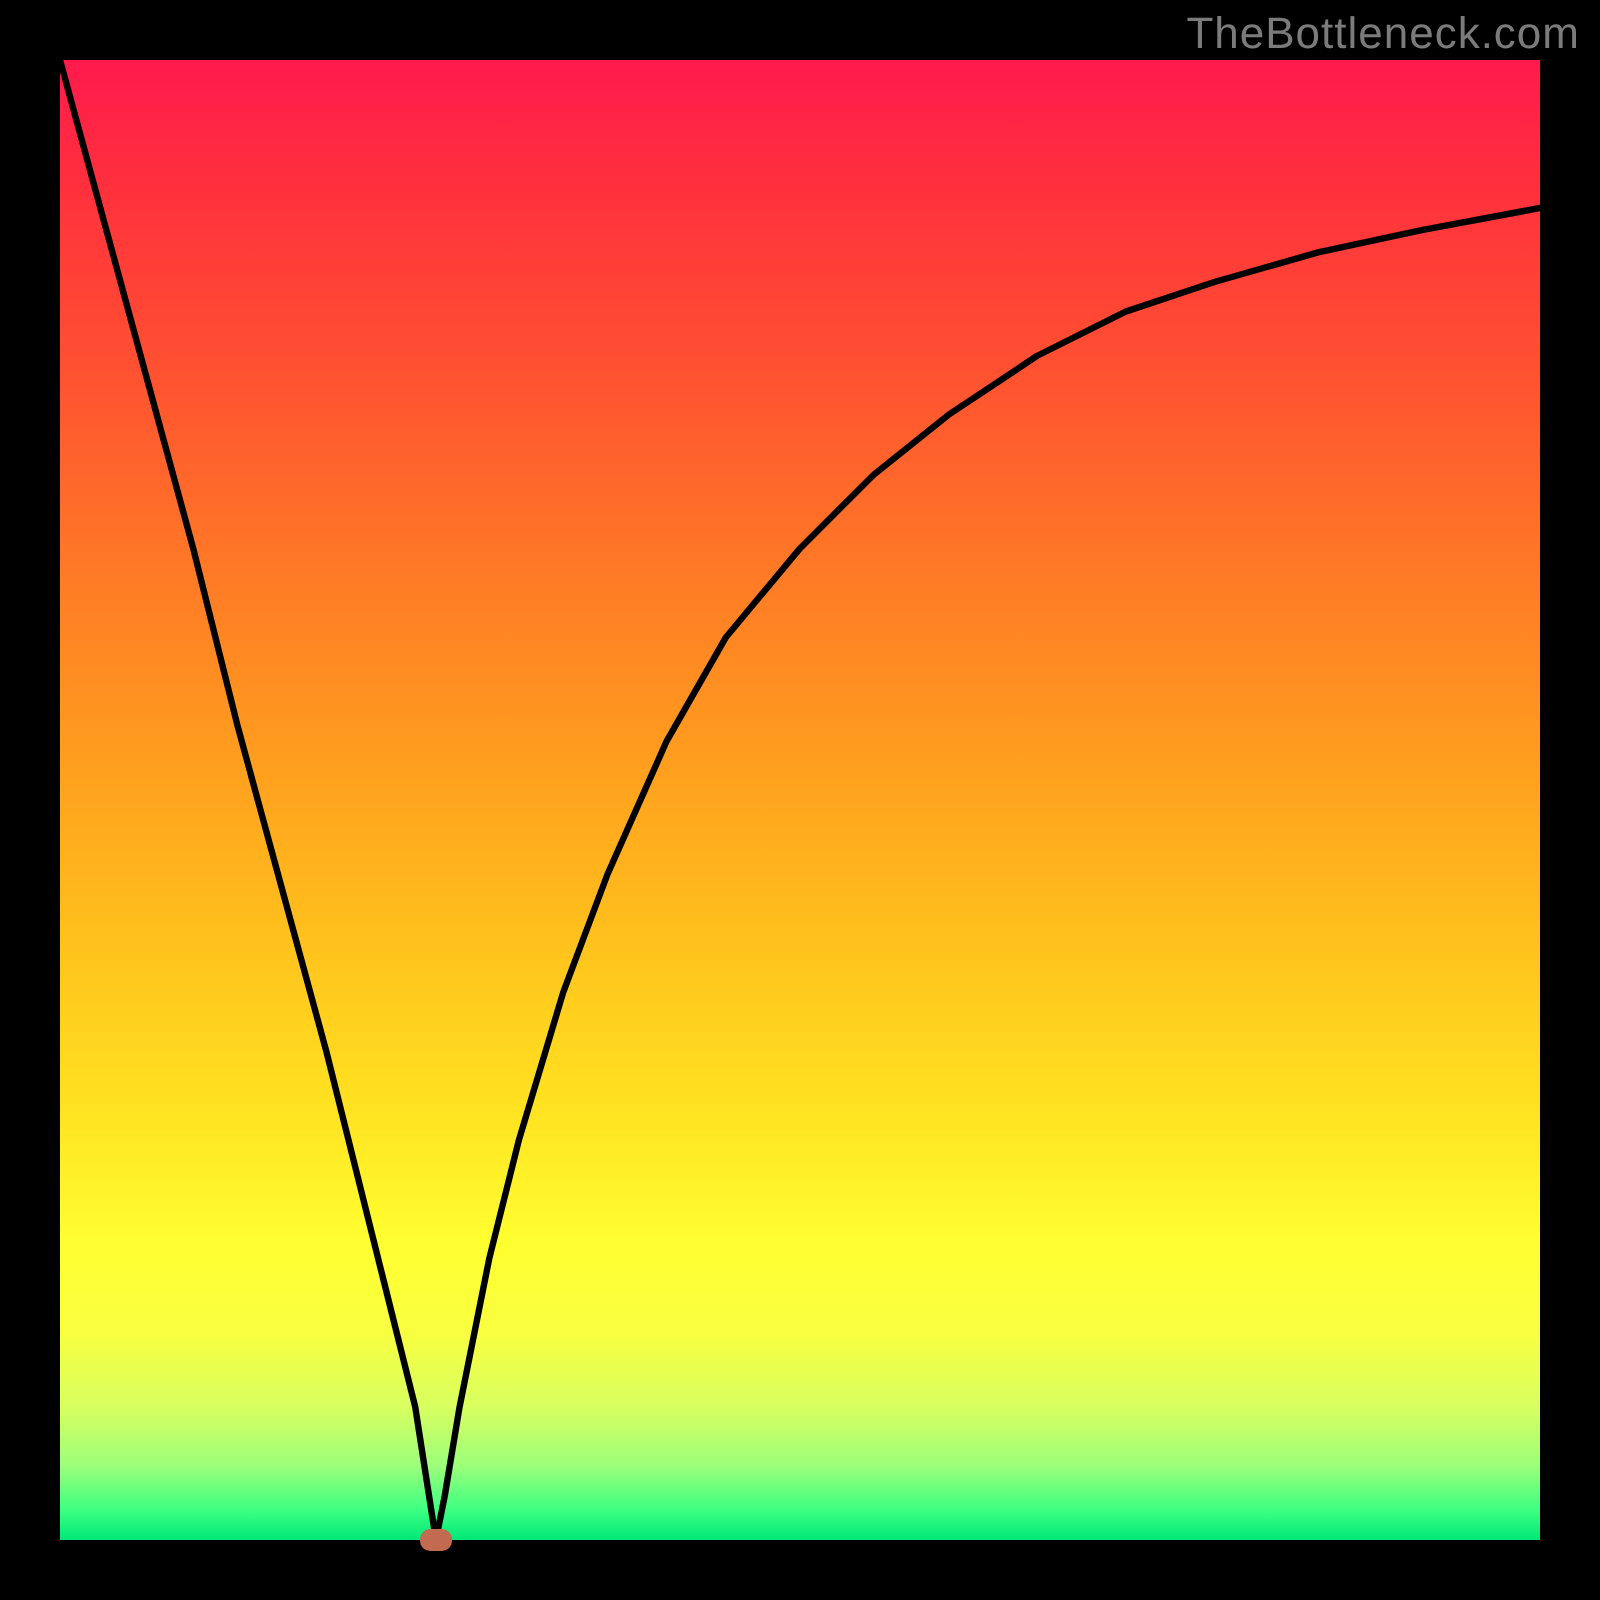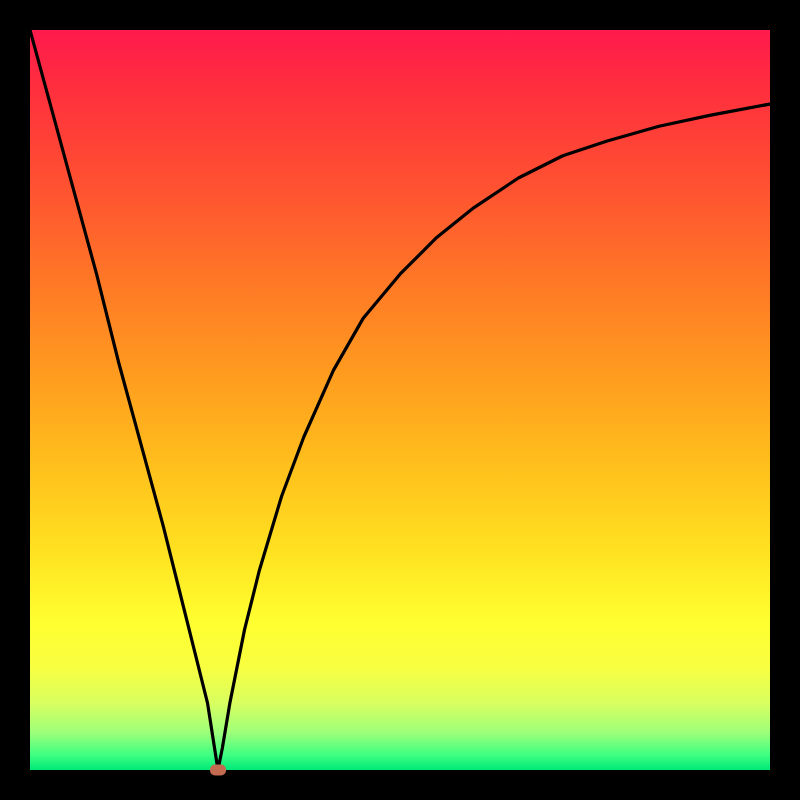--- a/index.html
+++ b/index.html
@@ -73,13 +73,14 @@
 
 <div class="frame">
   <div class="plot"></div>
 
   <svg class="curve" viewBox="0 0 740 740" preserveAspectRatio="none">
     <path id="curve-path" fill="none" stroke="#000" stroke-width="3.2" stroke-linejoin="round" stroke-linecap="round" d="M0.00 0.00 L22.20 81.40 L44.40 162.80 L66.60 244.20 L88.80 333.00 L111.00 414.40 L133.20 495.80 L148.00 555.00 L162.80 614.20 L177.60 673.40 L187.96 740.00 L192.40 717.80 L199.80 673.40 L214.60 599.40 L229.40 540.20 L251.60 466.20 L273.80 407.00 L303.40 340.40 L333.00 288.60 L370.00 244.20 L407.00 207.20 L444.00 177.60 L488.40 148.00 L532.80 125.80 L577.20 111.00 L629.00 96.20 L680.80 85.10 L740.00 74.00"></path>
   </svg>
 
   <div class="marker" id="min-marker" style="left: 217.96px; top: 770px;"></div>
 
+  <div class="watermark">TheBottleneck.com</div>
 </div>
 
 </body></html>

